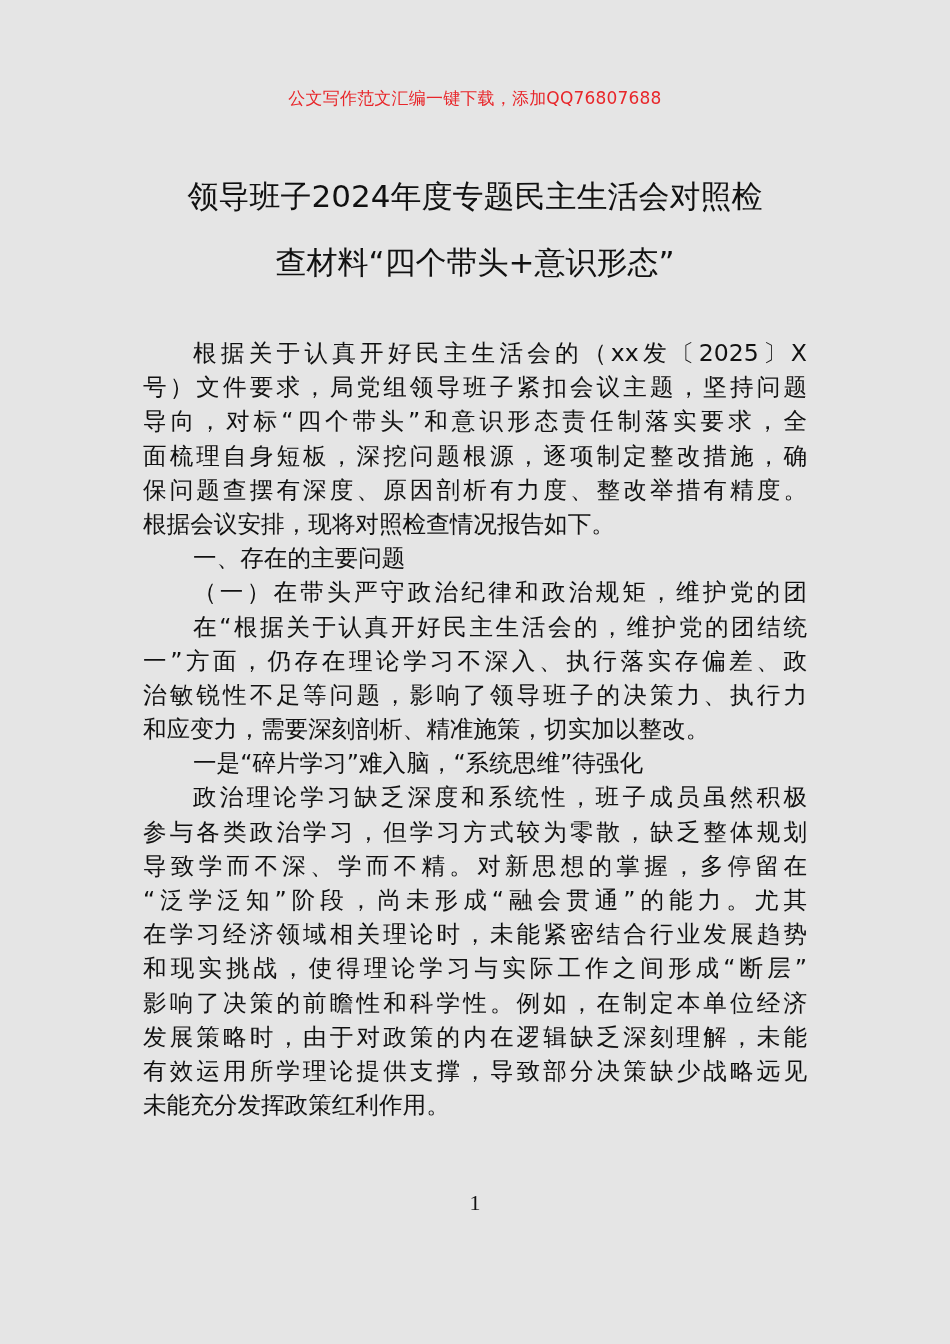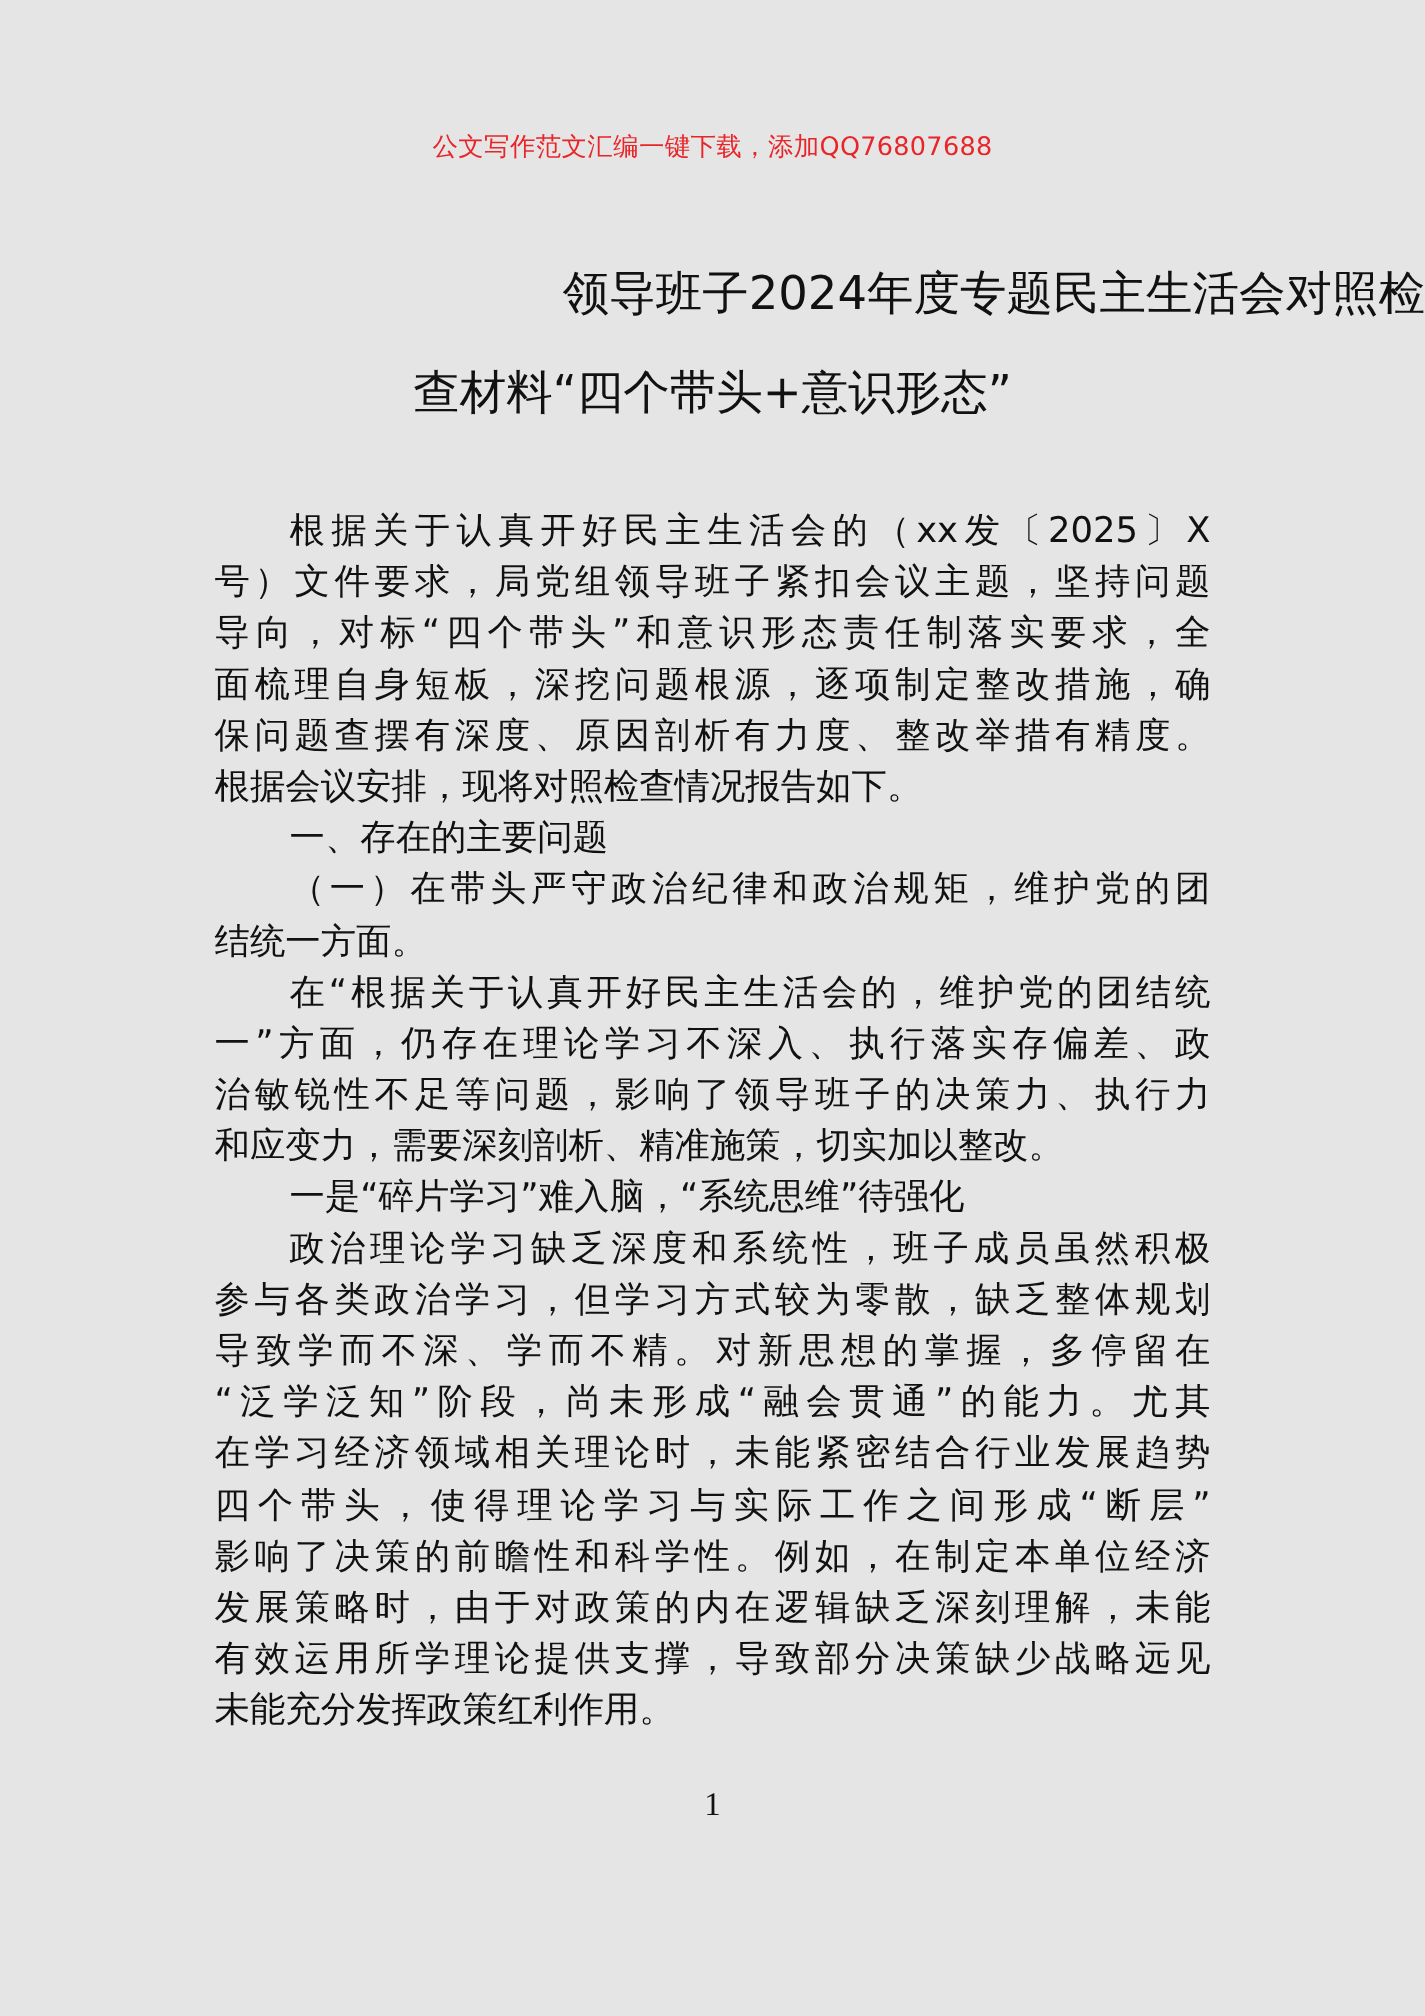--- a/index.html
+++ b/index.html
@@ -34,21 +34,21 @@
     }
     .title {
       position: absolute;
       left: 0;
       width: 950px;
       text-align: center;
       font-size: 31px;
       line-height: 44px;
       color: #111111;
     }
-    .title.l1 { top: 174px; text-align: right; }
+    .title.l1 { top: 174px; }
     .title.l2 { top: 240px; text-align: center; }
 
     .body-text {
       position: absolute;
       left: 143px;
       width: 664px;
       top: 336px;
       font-size: 23.6px;
       line-height: 34.2px;
     }
@@ -91,35 +91,34 @@
     <span class="ln ind">根据关于认真开好民主生活会的（xx发〔2025〕X</span>
     <span class="ln">号）文件要求，局党组领导班子紧扣会议主题，坚持问题</span>
     <span class="ln">导向，对标“四个带头”和意识形态责任制落实要求，全</span>
     <span class="ln">面梳理自身短板，深挖问题根源，逐项制定整改措施，确</span>
     <span class="ln">保问题查摆有深度、原因剖析有力度、整改举措有精度。</span>
     <span class="ln last">根据会议安排，现将对照检查情况报告如下。</span>
 
     <span class="ln ind last">一、存在的主要问题</span>
 
     <span class="ln ind">（一）在带头严守政治纪律和政治规矩，维护党的团</span>
-    <span class="ln last">结统一方面。</span>
 
     <span class="ln ind">在“根据关于认真开好民主生活会的，维护党的团结统</span>
     <span class="ln">一”方面，仍存在理论学习不深入、执行落实存偏差、政</span>
     <span class="ln">治敏锐性不足等问题，影响了领导班子的决策力、执行力</span>
     <span class="ln last">和应变力，需要深刻剖析、精准施策，切实加以整改。</span>
 
     <span class="ln ind last">一是“碎片学习”难入脑，“系统思维”待强化</span>
 
     <span class="ln ind">政治理论学习缺乏深度和系统性，班子成员虽然积极</span>
     <span class="ln">参与各类政治学习，但学习方式较为零散，缺乏整体规划</span>
     <span class="ln">导致学而不深、学而不精。对新思想的掌握，多停留在</span>
     <span class="ln">“泛学泛知”阶段，尚未形成“融会贯通”的能力。尤其</span>
     <span class="ln">在学习经济领域相关理论时，未能紧密结合行业发展趋势</span>
-    <span class="ln">四个带头，使得理论学习与实际工作之间形成“断层”</span>
+    <span class="ln">和现实挑战，使得理论学习与实际工作之间形成“断层”</span>
     <span class="ln">影响了决策的前瞻性和科学性。例如，在制定本单位经济</span>
     <span class="ln">发展策略时，由于对政策的内在逻辑缺乏深刻理解，未能</span>
     <span class="ln">有效运用所学理论提供支撑，导致部分决策缺少战略远见</span>
     <span class="ln last">未能充分发挥政策红利作用。</span>
   </div>
 
   <div class="page-number">1</div>
 </div>
 
 </body></html>

